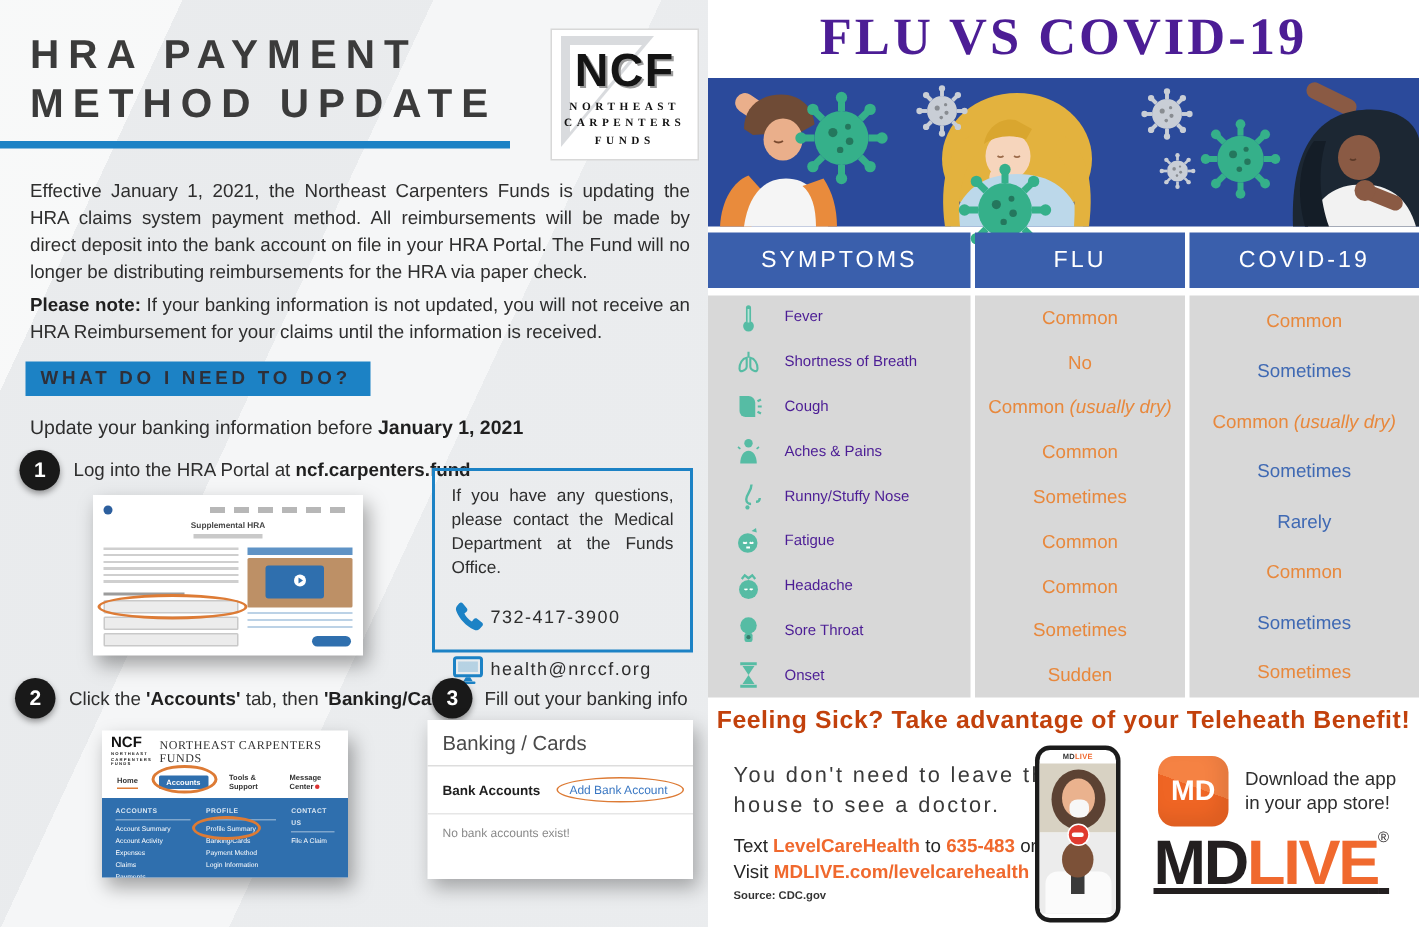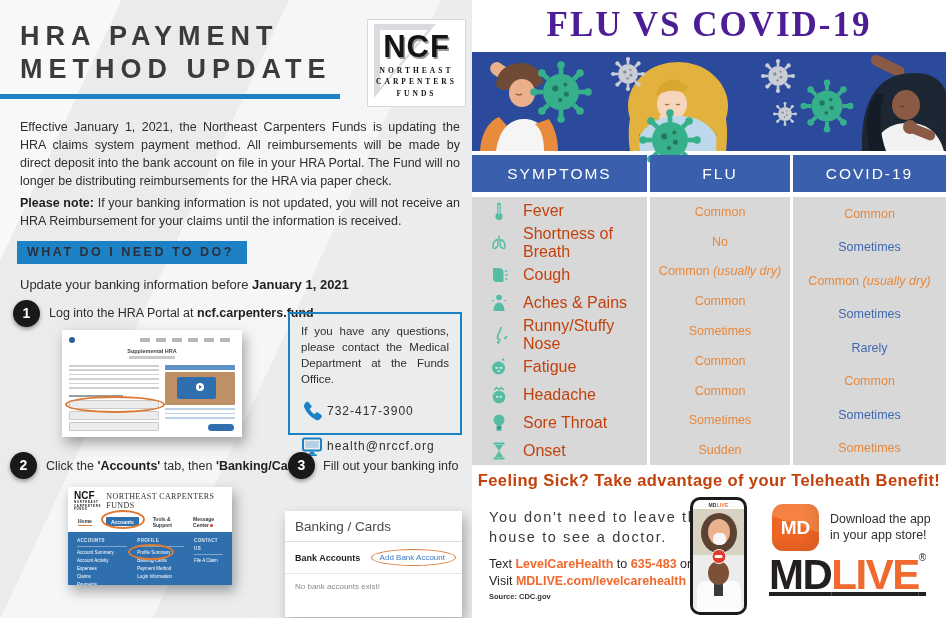--- a/index.html
+++ b/index.html
@@ -60,21 +60,21 @@
   .t2site{font-family:"Liberation Serif",serif;font-size:8px;color:#333;letter-spacing:.4px;text-transform:uppercase;}
   .t2nav{display:flex;align-items:center;gap:14px;padding:3px 10px 4px;font-size:5px;color:#333;font-weight:700;position:relative;}
   .t2navhome{border-bottom:1px solid #dd7b35;padding-bottom:1px;}
   .t2acc{background:#2f6fae;color:#fff;padding:1.5px 5px;border-radius:1px;}
   .t2dot{display:inline-block;width:3px;height:3px;border-radius:50%;background:#d33;margin-left:1px;}
   .t2menu{background:#2f6fae;color:#fff;display:flex;gap:10px;padding:5px 9px;height:56px;box-sizing:border-box;position:relative;}
   .t2col{font-size:4.5px;line-height:1.8;}
   .t2colh{font-weight:700;color:#d9e6f2;border-bottom:.5px solid #7fa6cc;margin-bottom:2px;padding-bottom:1px;letter-spacing:.3px;}
 
   
-  .card3{position:absolute;left:285px;top:511px;width:177px;height:106px;background:#fff;box-shadow:3px 6px 12px rgba(0,0,0,.3);box-sizing:border-box;padding:8px 10px;}
+  .card3{position:absolute;left:285px;top:480px;width:177px;height:106px;background:#fff;box-shadow:3px 6px 12px rgba(0,0,0,.3);box-sizing:border-box;padding:8px 10px;}
   .c3title{font-size:13.5px;color:#4a4a4a;}
   .c3hr{border:none;border-top:1px solid #ddd;margin:7px -10px 8px;}
   .c3row{display:flex;justify-content:space-between;align-items:center;}
   .c3lbl{font-size:9px;font-weight:700;color:#1f1f1f;}
   .c3link{position:relative;font-size:8px;color:#3b78c3;padding:3px 7px;}
   .c3oval{position:absolute;left:-2px;top:-1px;right:-4px;bottom:-1px;border:1.5px solid #dd7b35;border-radius:50%;}
   .c3hr2{border:none;border-top:1px solid #e6e6e6;margin:8px -10px 8px;}
   .c3empty{font-size:8px;color:#8a8a8a;}
 
   
@@ -82,21 +82,21 @@
   .flu-title{position:absolute;left:0;top:5px;width:100%;text-align:center;font-family:"Liberation Serif",serif;font-weight:700;font-size:35px;letter-spacing:2px;color:#4c1d95;}
   .band{position:absolute;left:0;top:52px;width:474px;height:99px;}
   .band svg{display:block;overflow:visible;}
   .cmp-header,.cmp-body{position:absolute;left:0;width:474px;display:grid;grid-template-columns:175px 140px 153px;column-gap:3px;}
   .cmp-header{top:155px;height:37px;}
   .hcell{background:#3a5fac;color:#fff;font-size:15.5px;letter-spacing:2px;display:flex;align-items:center;justify-content:center;}
   .cmp-body{top:197px;height:268px;}
   .bcol{background:#d8d8d8;display:flex;flex-direction:column;}
   .srow{flex:1;display:flex;align-items:center;gap:14px;padding-left:17px;}
   .sic{width:20px;height:20px;flex:0 0 20px;color:#56bca4;}
-  .slabel{font-size:16px;color:#c2410c;}
+  .slabel{font-size:10px;color:#4c1d95;}
   .vrow{flex:1;display:flex;align-items:center;justify-content:center;font-size:12.5px;}
   .note{font-style:italic;white-space:pre;}
   .vrow span:first-child{white-space:pre;}
 
   
   .th-head{position:absolute;left:0;top:471px;width:100%;text-align:center;font-size:16.5px;font-weight:700;letter-spacing:.4px;color:#c2410c;}
   .noleave{position:absolute;left:17px;top:507px;width:225px;font-size:14.5px;letter-spacing:1.6px;line-height:1.4;color:#3a3a3a;}
   .txtvisit{position:absolute;left:17px;top:556px;width:230px;font-size:12.5px;line-height:1.35;color:#262626;}
   .orange{color:#f0692e;font-weight:700;}
   .src{position:absolute;left:17px;top:592px;font-size:7.5px;font-weight:700;color:#333;}

